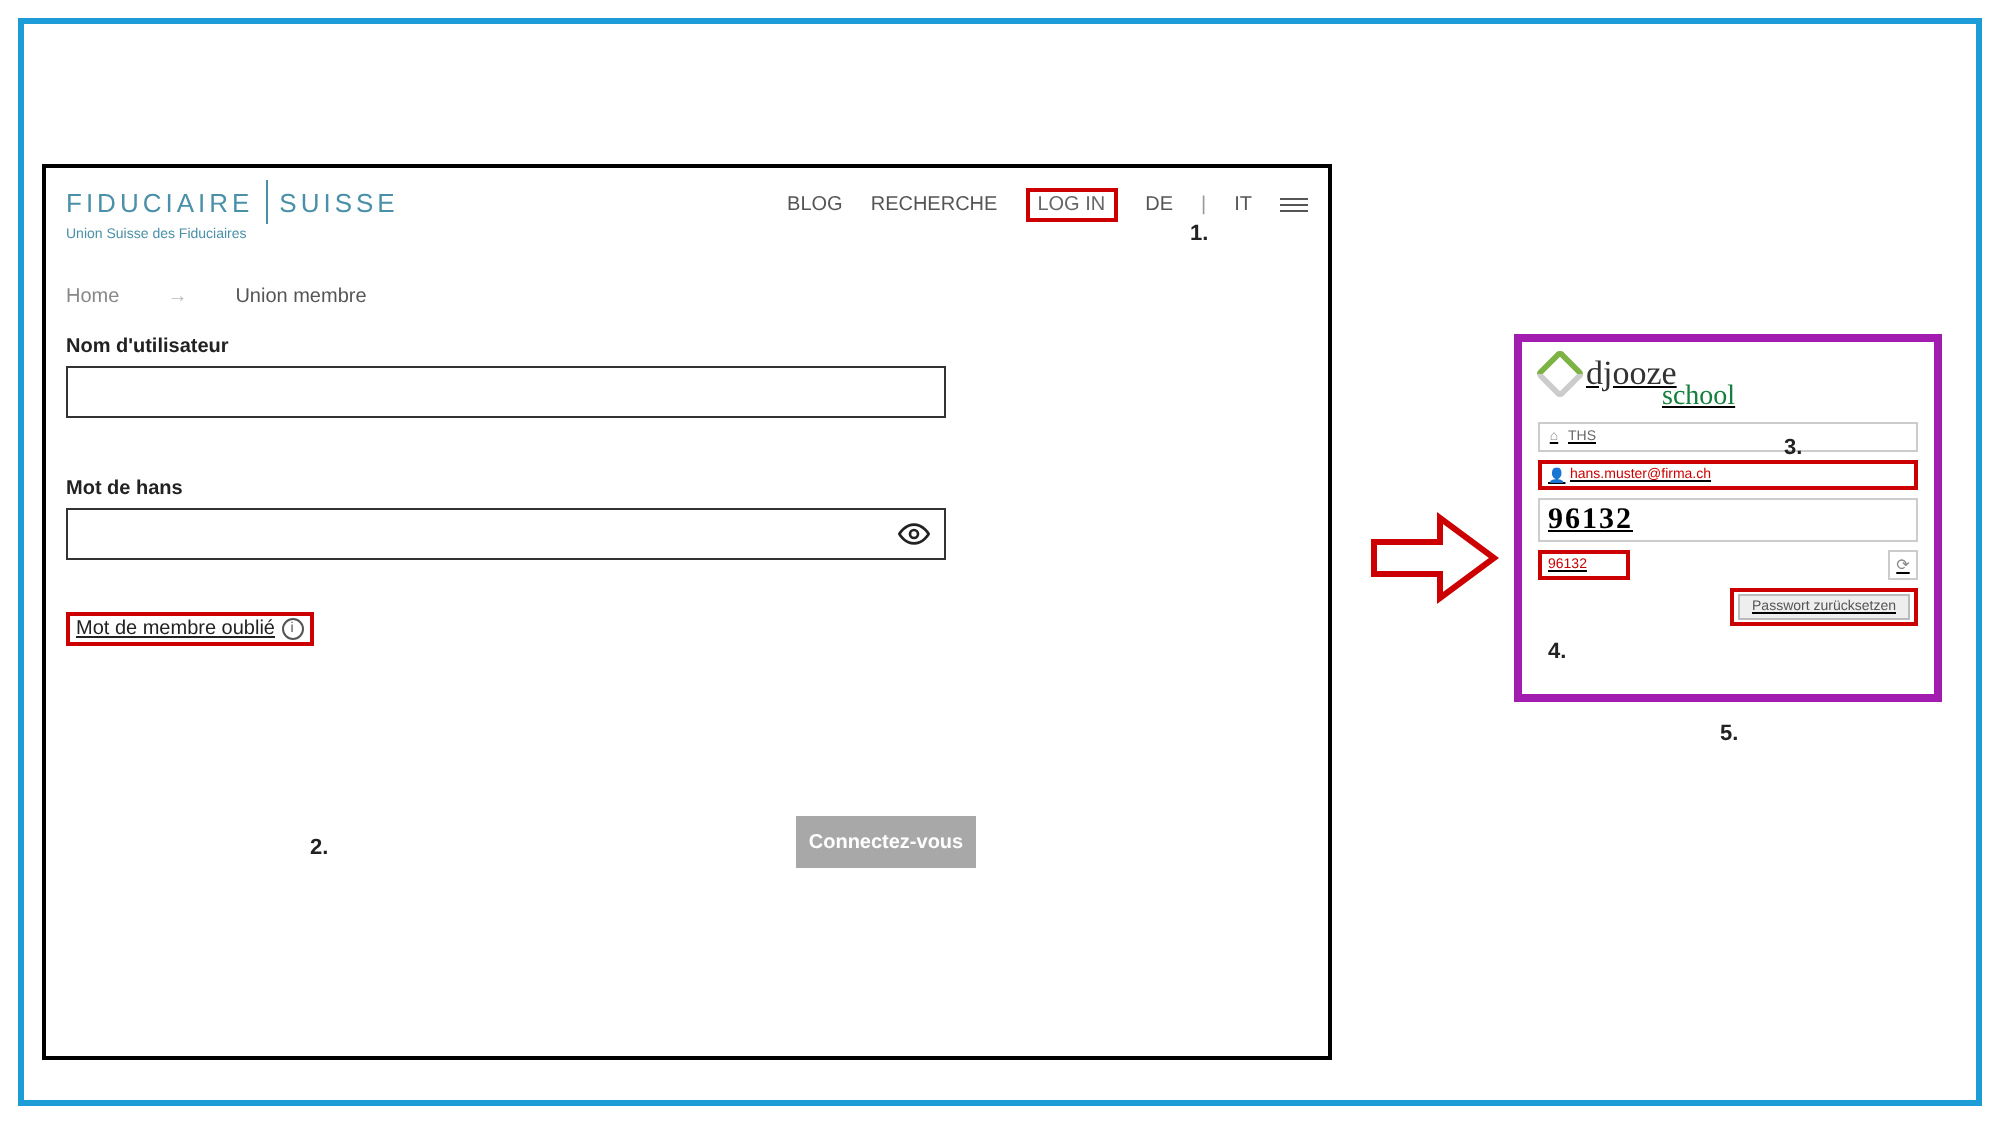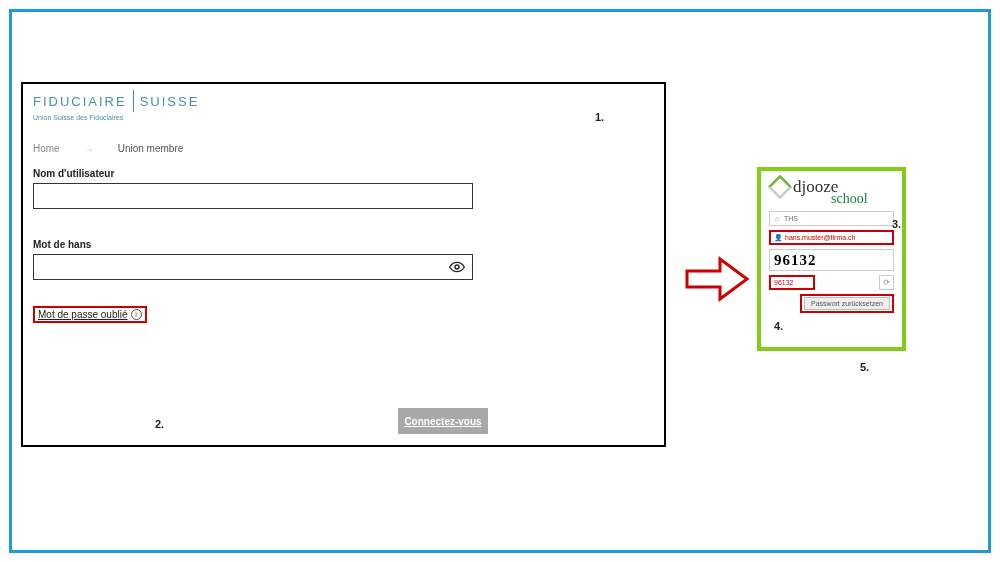--- a/index.html
+++ b/index.html
@@ -11,21 +11,21 @@
   background: #fff;
 }
 .outer-frame {
   position: absolute;
   top: 9px; left: 9px; right: 9px; bottom: 9px;
   border: 3px solid #1e9cd7;
 }
 .left-panel {
   position: absolute;
   top: 82px; left: 21px;
-  width: 645px; height: 365px;
+  width: 645px; height: 448px;
   border: 2px solid #000;
   background: #fff;
 }
 .header {
   display: flex;
   align-items: flex-start;
   justify-content: space-between;
   padding: 6px 10px 0 10px;
 }
 .logo-block { display: flex; flex-direction: column; gap: 2px; }
@@ -65,41 +65,42 @@
 .forgot-box { border: 2px solid #c00; padding: 1px 3px; display: inline-flex; align-items: center; gap: 3px; }
 .info-circle {
   display: inline-block; width: 11px; height: 11px; border: 1px solid #555;
   border-radius: 50%; font-size: 7px; text-align: center; line-height: 10px; color: #555;
 }
 .submit-btn {
   position: absolute; left: 375px; top: 324px;
   width: 90px; height: 26px;
   background: #a8a8a8; color: #fff;
   font-size: 10px; font-weight: bold;
-  display: flex; align-items: center; justify-content: center; text-decoration: underline;
+  display: flex; align-items: center; justify-content: center;
 }
 .callout {
   position: absolute; font-size: 11px; font-weight: bold; color: #222;
 }
 .callout-1 { left: 595px; top: 111px; }
 .callout-2 { left: 155px; top: 418px; }
 
 
 .big-arrow {
   position: absolute; left: 685px; top: 254px;
 }
 .big-arrow svg { width: 65px; height: 50px; }
 
 
 .right-panel {
   position: absolute;
   top: 167px; left: 757px;
-  width: 149px; height: 184px;
-  border: 4px solid #84cc16;
+  width: 214px; height: 184px;
+  border: 4px solid #a21caf;
   background: #fff;
+  text-decoration: underline;
 }
 .djooze-logo {
   display: flex; align-items: center; gap: 4px;
   padding: 6px 0 0 10px;
 }
 .dj-icon {
   width: 18px; height: 18px;
   position: relative;
 }
 .dj-icon::before {
@@ -169,20 +170,35 @@
 <div class="left-panel">
   <div class="header">
     <div class="logo-block">
       <div class="logo-row">
         <span class="logo-text">FIDUCIAIRE</span>
         <span class="logo-divider"></span>
         <span class="logo-text">SUISSE</span>
       </div>
       <span class="logo-sub">Union Suisse des Fiduciaires</span>
     </div>
+    <div class="topnav">
+      <span>BLOG</span>
+      <span>RECHERCHE</span>
+      <span class="login-box">
+        <span class="login-link">LOG IN</span>
+      </span>
+      <span>DE</span>
+      <span class="lang-sep">|</span>
+      <span>IT</span>
+      <span class="hamburger">
+          <i></i>
+          <i></i>
+          <i></i>
+        </span>
+    </div>
   </div>
 
   <div class="breadcrumb">
     <span>Home</span>
     <span class="arrow">→</span>
     <span class="current">Union membre</span>
   </div>
 
 
   <div class="field-block">
@@ -200,21 +216,21 @@
         <svg width="16" height="16" viewBox="0 0 24 24">
             <path fill="none" stroke="#222" stroke-width="2" d="M1 12s4-7 11-7 11 7 11 7-4 7-11 7S1 12 1 12z"></path>
             <circle cx="12" cy="12" r="3" fill="none" stroke="#222" stroke-width="2"></circle>
           </svg>
       </span>
     </div>
   </div>
 
   <div class="forgot-row">
     <span class="forgot-box">
-      <span class="forgot-link">Mot de passe oublié</span>
+      <span class="forgot-link">Mot de membre oublié</span>
       <span class="info-circle">i</span>
     </span>
   </div>
 
   <div class="submit-btn">
     <span>Connectez-vous</span>
   </div>
 </div>
 
 <span class="callout callout-1">1.</span>

